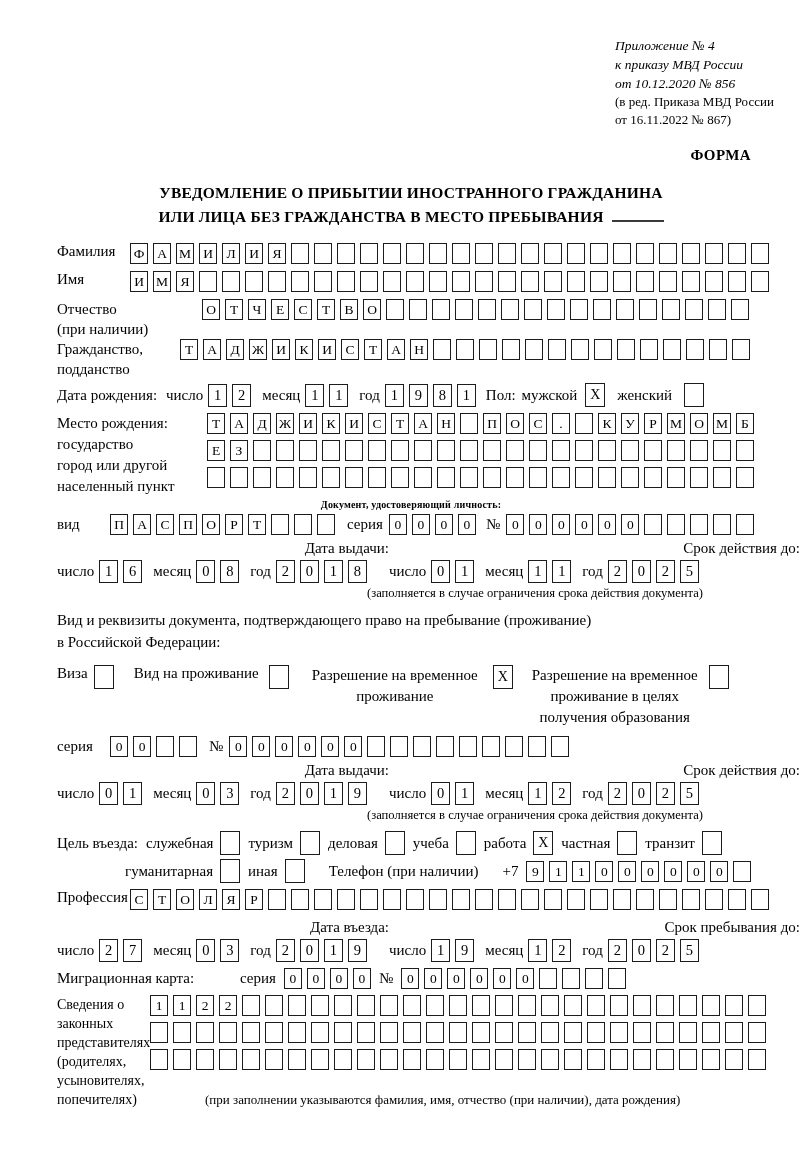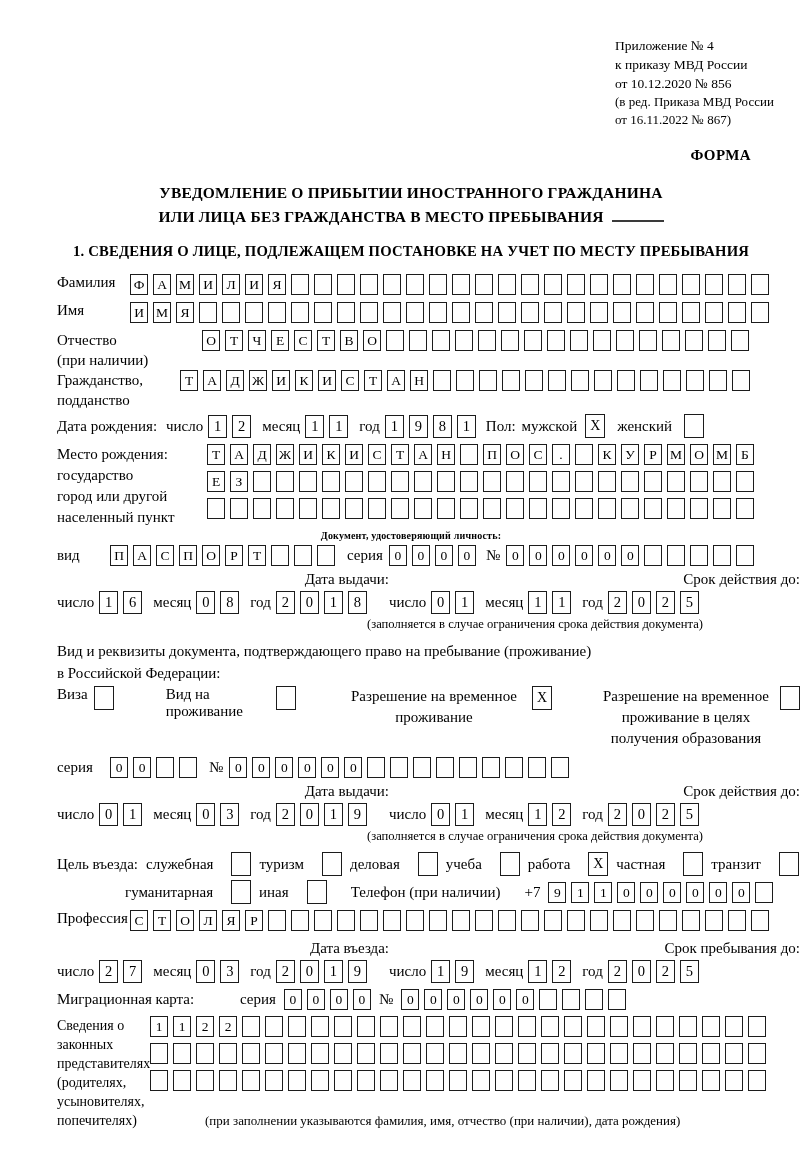--- a/index.html
+++ b/index.html
@@ -6,21 +6,21 @@
   html,body { background:#fff; }
   body {
     width:800px; height:1163px; overflow:hidden;
     color:#000; font-family:"Liberation Serif","DejaVu Serif",serif;
     font-size:15px; position:relative;
   }
   .page { padding:36px 0 0 57px; width:800px; }
   .pr35 { padding-right:35px; }
 
   
-  .appendix { margin-left:558px; font-size:13.5px; line-height:19px; }
+  .appendix { margin-left:558px; font-size:13.5px; line-height:19px;font-style:italic; }
   .revision { margin-left:558px; font-size:13px; line-height:18px; margin-top:0; }
   .forma { text-align:right; padding-right:49px; font-weight:bold; font-size:15px; margin-top:18px; letter-spacing:.4px; }
 
   .title { text-align:center; font-weight:bold; font-size:15.5px; line-height:24px; margin-top:17px; letter-spacing:.2px; }
   .blank-line { display:inline-block; width:52px; border-bottom:2px solid #3a3a3a; height:13px; margin-left:8px; }
 
   .sec-heading { text-align:center; font-weight:bold; font-size:14.7px; margin-top:14px; letter-spacing:.2px; }
 
   
   .row { display:flex; align-items:flex-start; }
@@ -53,25 +53,25 @@
   .dg { display:inline-flex; align-items:center; }
   .dg .lbl { margin-right:5px; }
   .dg .gsep { margin-left:11px; }
   .twocol { display:flex; }
   .dcol1 { width:332px; flex:none; }
   .dcol2 { flex:1; }
   .dhead { text-align:right; margin-bottom:3px; line-height:18px; }
   .dnote { font-size:12.6px; margin-top:3px; white-space:nowrap; margin-left:-22px; }
 
   .intro { line-height:22px; margin-top:8px; }
-  .opt-row { margin-top:2px;gap:32px; }
+  .opt-row { margin-top:12px; }
   .optitem { display:inline-flex; align-items:flex-start; }
   .optlines { display:inline-block; text-align:center; line-height:21px; }
 
-  .pair { display:inline-flex; align-items:center; gap:18px; margin-left:8px; }
+  .pair { display:inline-flex; align-items:center; gap:7px; margin-left:8px; }
 
   .rep-note { font-size:13px; margin-top:16px; margin-left:55px; white-space:nowrap; }
 </style>
 </head>
 <body>
 
 <div class="page">
 
   <div class="appendix">
     <div>Приложение № 4</div>
@@ -84,21 +84,20 @@
   </div>
   <div class="forma">ФОРМА</div>
 
   <div class="title pr35">
     <div>УВЕДОМЛЕНИЕ О ПРИБЫТИИ ИНОСТРАННОГО ГРАЖДАНИНА</div>
     <div>
       <span>ИЛИ ЛИЦА БЕЗ ГРАЖДАНСТВА В МЕСТО ПРЕБЫВАНИЯ</span><span class="blank-line"></span>
     </div>
   </div>
 
-  <div class="sec-heading pr35">1. СВЕДЕНИЯ О ЛИЦЕ, ПОДЛЕЖАЩЕМ ПОСТАНОВКЕ НА УЧЕТ ПО МЕСТУ ПРЕБЫВАНИЯ</div>
 
   <div class="row mt14">
     <span class="flabel w73">Фамилия</span>
     <span class="boxes">
         <span class="cbox">Ф</span>
         <span class="cbox">А</span>
         <span class="cbox">М</span>
         <span class="cbox">И</span>
         <span class="cbox">Л</span>
         <span class="cbox">И</span>

